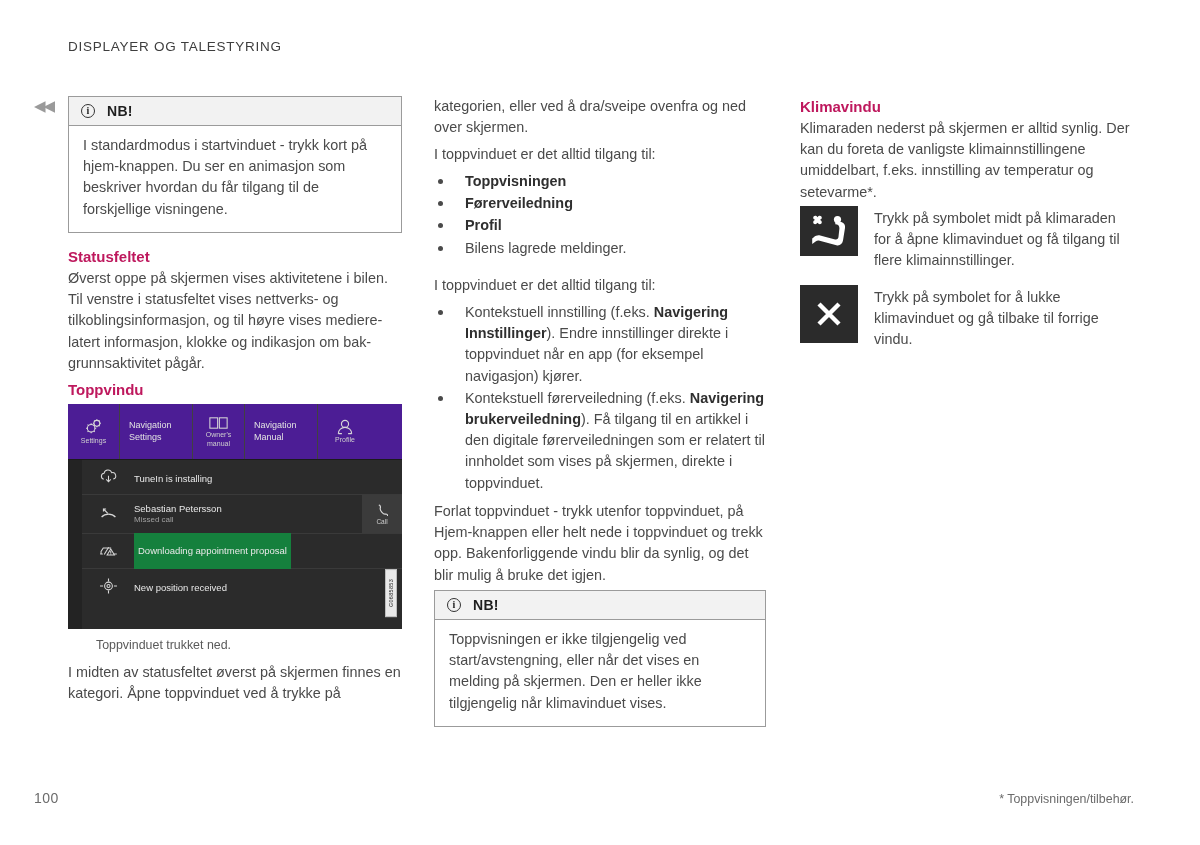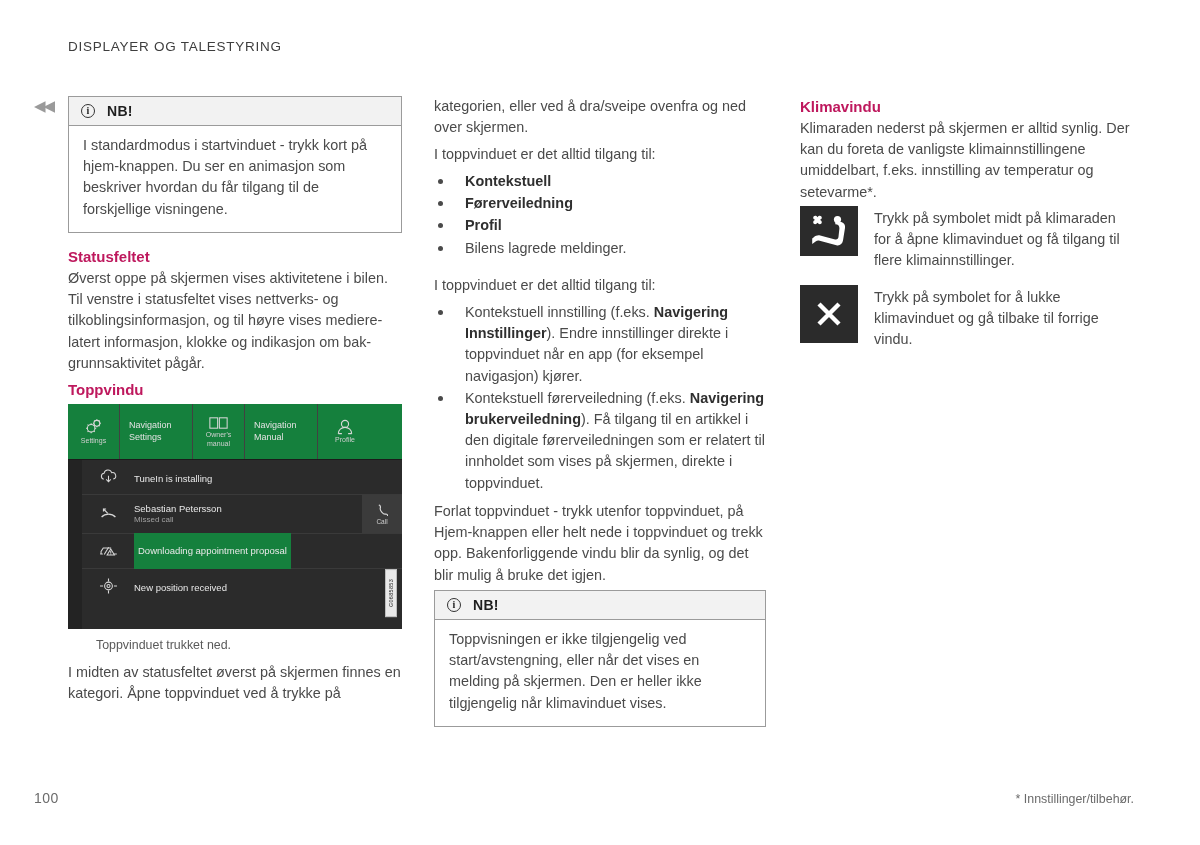--- a/index.html
+++ b/index.html
@@ -50,21 +50,21 @@
     line-height:1;box-sizing:border-box;
   }
   .note-head .nb{font-size:14px;font-weight:bold;color:#1e1e1e;letter-spacing:.3px;}
   .note-body{padding:9px 14px 12px 14px;font-size:14.4px;line-height:21.2px;color:#4a4a4a;}
 
   
   .screen{
     position:relative;background:#232323;width:334px;height:225px;box-sizing:border-box;
     color:#dcdcdc;overflow:hidden;
   }
-  .tabbar{display:flex;height:55px;background:#15803d;border-bottom:1px solid #1b1b1b;}
+  .tabbar{display:flex;height:55px;background:#4c1d95;border-bottom:1px solid #1b1b1b;}
   .tab{
     flex:0 0 auto;box-sizing:border-box;border-right:1px solid #414141;
     display:flex;flex-direction:column;align-items:center;justify-content:center;
     position:relative;
   }
   .tab.w-ico{width:52px;}
   .tab.w-txt{width:73px;align-items:flex-start;padding-left:9px;justify-content:center;}
   .tab:last-child{border-right:none;}
   .tab-lbl{font-size:7px;color:#cfcfcf;line-height:9px;text-align:center;}
   .tab-txt{font-size:9px;color:#e2e2e2;line-height:11.5px;}
@@ -273,21 +273,21 @@
     <p class="body-txt" style="position:absolute;top:662px;left:0;width:334px;">I midten av statusfeltet øverst på skjermen finnes en kategori. Åpne toppvinduet ved å trykke på</p>
   </div>
 
   <div class="col col-mid">
 
     <p class="body-txt" style="position:absolute;top:96px;left:0;width:332px;">kategorien, eller ved å dra/sveipe ovenfra og ned over skjermen.</p>
 
     <p class="body-txt" style="position:absolute;top:144px;left:0;width:332px;">I toppvinduet er det alltid tilgang til:</p>
 
     <ul class="bl" style="position:absolute;top:171px;left:0;width:332px;">
-      <li><b>Kontekstuell</b></li>
+      <li><b>Toppvisningen</b></li>
       <li><b>Førerveiledning</b></li>
       <li><b>Profil</b></li>
       <li><span>Bilens lagrede meldinger.</span></li>
     </ul>
 
     <p class="body-txt" style="position:absolute;top:275px;left:0;width:332px;">I toppvinduet er det alltid tilgang til:</p>
 
     <ul class="bl" style="position:absolute;top:302px;left:0;width:332px;">
       <li style=""><span>Kontekstuell innstilling (f.eks. </span><b>Navigering Innstillinger</b><span>). Endre innstillinger direkte i toppvinduet når en app (for eksempel navigasjon) kjører.</span></li>
       <li><span>Kontekstuell førerveiledning (f.eks. </span><b>Navigering brukerveiledning</b><span>). Få tilgang til en artikkel i den digitale førerveiledningen som er relatert til innholdet som vises på skjermen, direkte i toppvinduet.</span></li>
@@ -330,15 +330,15 @@
       <span class="symbox sq">
         <svg width="30" height="30" viewBox="0 0 30 30">
           <path d="M5 5 L25 25 M25 5 L5 25" stroke="#ffffff" stroke-width="4.4" stroke-linecap="butt"></path>
         </svg>
       </span>
       <span class="symtxt">Trykk på symbolet for å lukke klimavinduet og gå tilbake til forrige vindu.</span>
     </div>
   </div>
 
   <div class="pgnum">100</div>
-  <div class="fnote">* Innstillinger/tilbehør.</div>
+  <div class="fnote">* Toppvisningen/tilbehør.</div>
 
 </div>
 
 </body></html>

